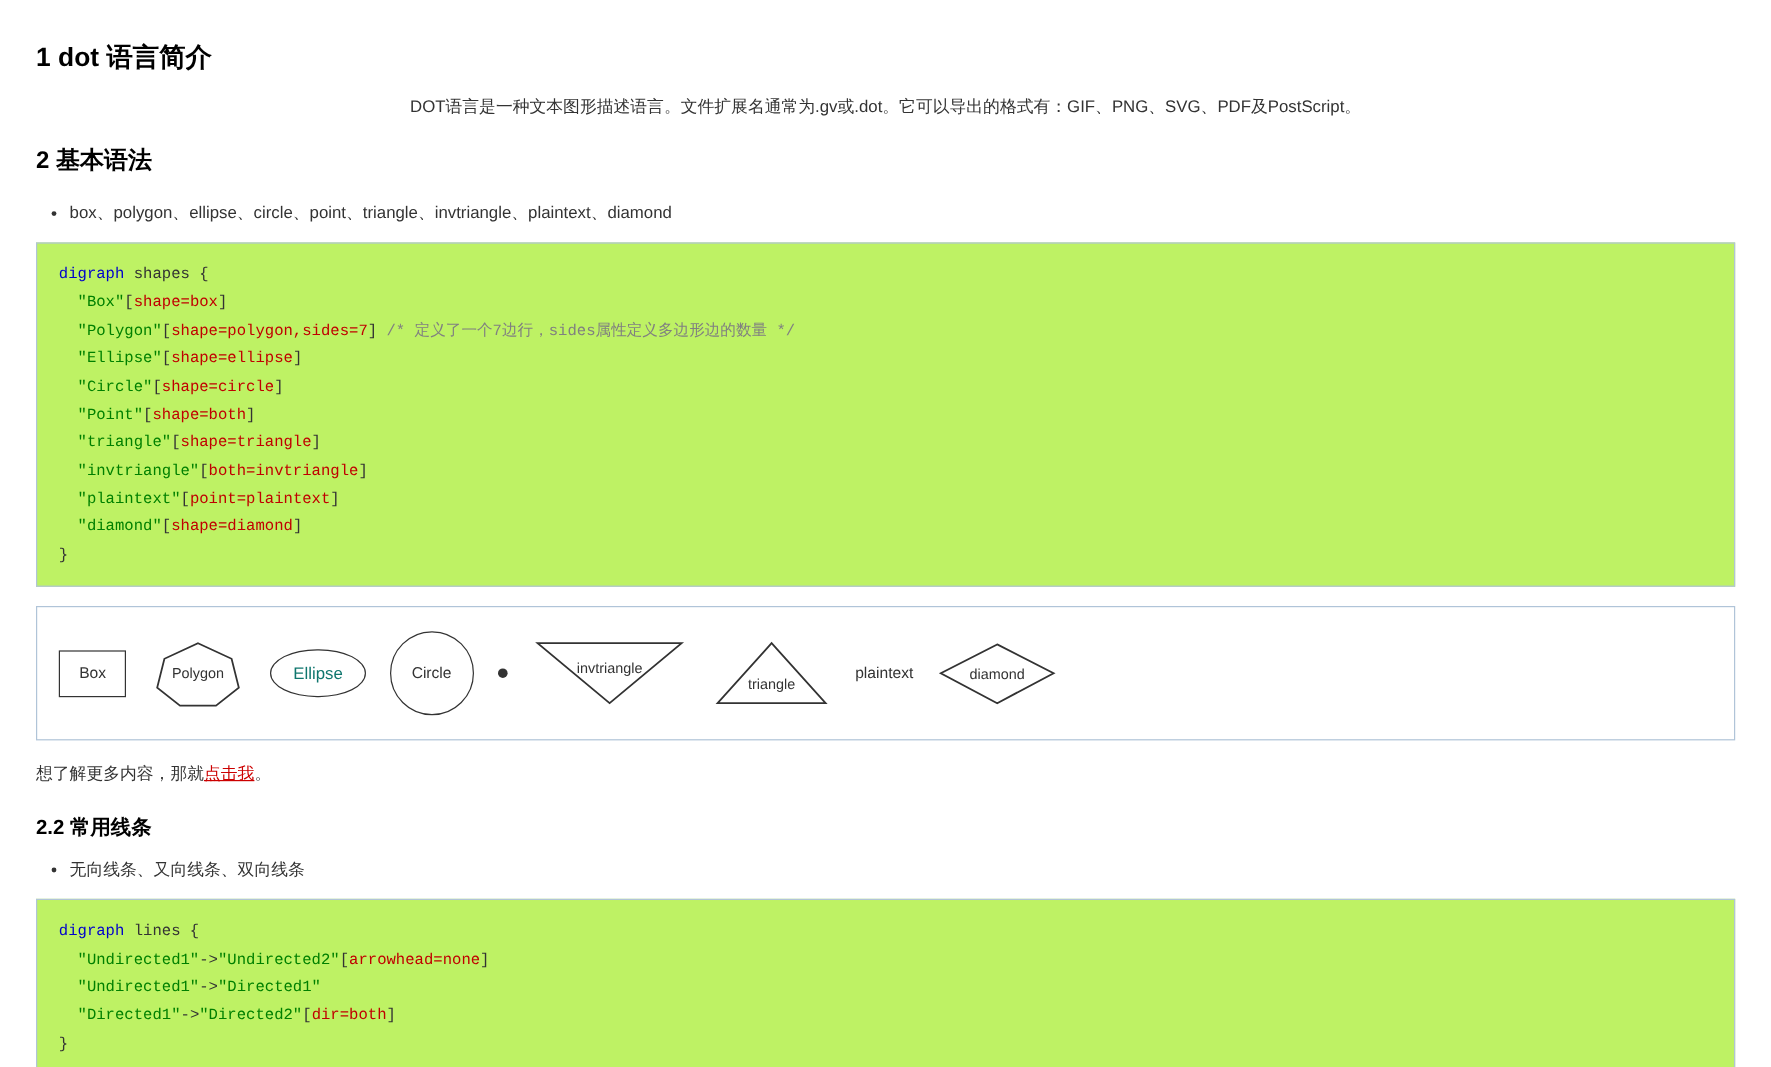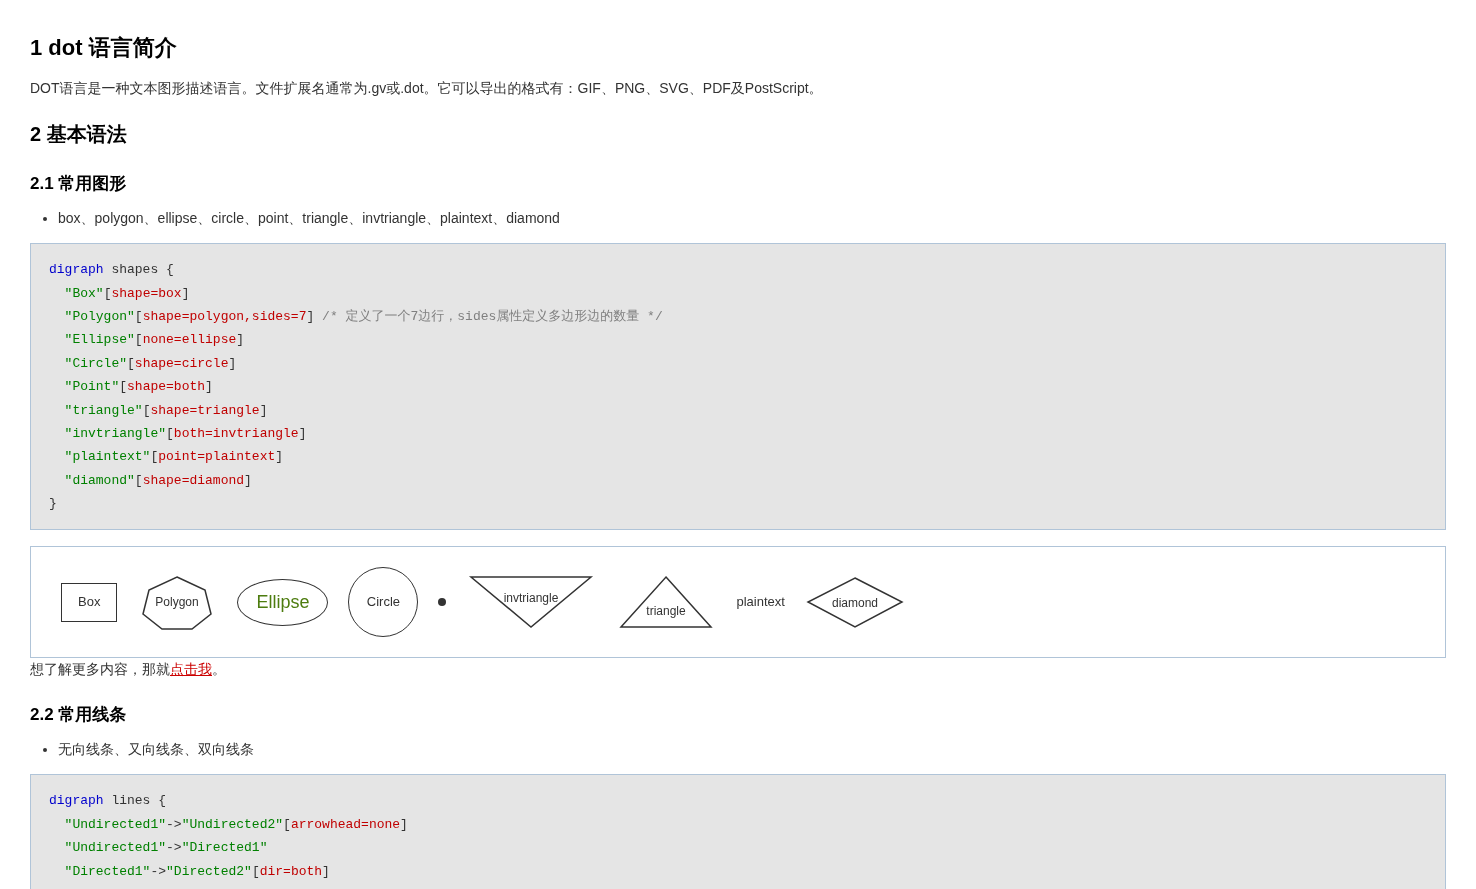--- a/index.html
+++ b/index.html
@@ -36,52 +36,54 @@
       font-size: 17px;
       font-weight: bold;
       color: #000;
       margin-bottom: 10px;
       margin-top: 20px;
     }
     .intro-text {
       font-size: 14px;
       color: #333;
       margin-bottom: 16px;
+      text-align: center;
     }
     .shape-list {
       list-style: disc;
       padding-left: 28px;
       margin-bottom: 14px;
       font-size: 14px;
     }
     .shape-list li {
       color: #333;
     }
     .code-block {
-      background: #e5e5e5;
+      background: #bef264;
       border: 1px solid #b0c4d8;
       padding: 14px 18px;
       font-family: "Courier New", Consolas, monospace;
       font-size: 13px;
       line-height: 1.8;
       margin-bottom: 16px;
       color: #333;
       white-space: pre;
       overflow-x: auto;
     }
     .code-keyword { color: #0000cc; }
     .code-string { color: #008000; }
     .code-comment { color: #808080; }
     .code-attr { color: #c00000; }
 
     
     .shape-diagram {
       background: #fff;
       border: 1px solid #b0c4d8;
-      padding: 20px 30px;
+      padding: 20px 18px;
+      margin-bottom: 16px;
       display: flex;
       align-items: center;
       gap: 20px;
       flex-wrap: wrap;
     }
     .shape-box {
       border: 1.5px solid #333;
       padding: 8px 16px;
       font-size: 13px;
       color: #333;
@@ -93,22 +95,22 @@
     .shape-polygon {
       position: relative;
       display: flex;
       align-items: center;
       justify-content: center;
     }
     .shape-ellipse {
       border: 1.5px solid #333;
       border-radius: 50%;
       padding: 8px 18px;
-      font-size: 18px;
-      color: #4d7c0f;
+      font-size: 14px;
+      color: #0f766e;
       display: flex;
       align-items: center;
       justify-content: flex-end;
     }
     .shape-circle {
       border: 1.5px solid #333;
       border-radius: 50%;
       width: 70px;
       height: 70px;
       font-size: 13px;
@@ -145,30 +147,29 @@
 <body>
 
 <div class="page-wrapper">
 
   <h1>1 dot 语言简介</h1>
 
   <p class="intro-text">DOT语言是一种文本图形描述语言。文件扩展名通常为.gv或.dot。它可以导出的格式有：GIF、PNG、SVG、PDF及PostScript。</p>
 
   <h2>2 基本语法</h2>
 
-  <h3>2.1 常用图形</h3>
 
   <ul class="shape-list">
     <li>box、polygon、ellipse、circle、point、triangle、invtriangle、plaintext、diamond</li>
   </ul>
 
   <div class="code-block"><span class="code-keyword">digraph</span> shapes {
   <span class="code-string">"Box"</span>[<span class="code-attr">shape=box</span>]
   <span class="code-string">"Polygon"</span>[<span class="code-attr">shape=polygon,sides=7</span>] <span class="code-comment">/* 定义了一个7边行，sides属性定义多边形边的数量 */</span>
-  <span class="code-string">"Ellipse"</span>[<span class="code-attr">none=ellipse</span>]
+  <span class="code-string">"Ellipse"</span>[<span class="code-attr">shape=ellipse</span>]
   <span class="code-string">"Circle"</span>[<span class="code-attr">shape=circle</span>]
   <span class="code-string">"Point"</span>[<span class="code-attr">shape=both</span>]
   <span class="code-string">"triangle"</span>[<span class="code-attr">shape=triangle</span>]
   <span class="code-string">"invtriangle"</span>[<span class="code-attr">both=invtriangle</span>]
   <span class="code-string">"plaintext"</span>[<span class="code-attr">point=plaintext</span>]
   <span class="code-string">"diamond"</span>[<span class="code-attr">shape=diamond</span>]
 }</div>
 
   <div class="shape-diagram">
 

